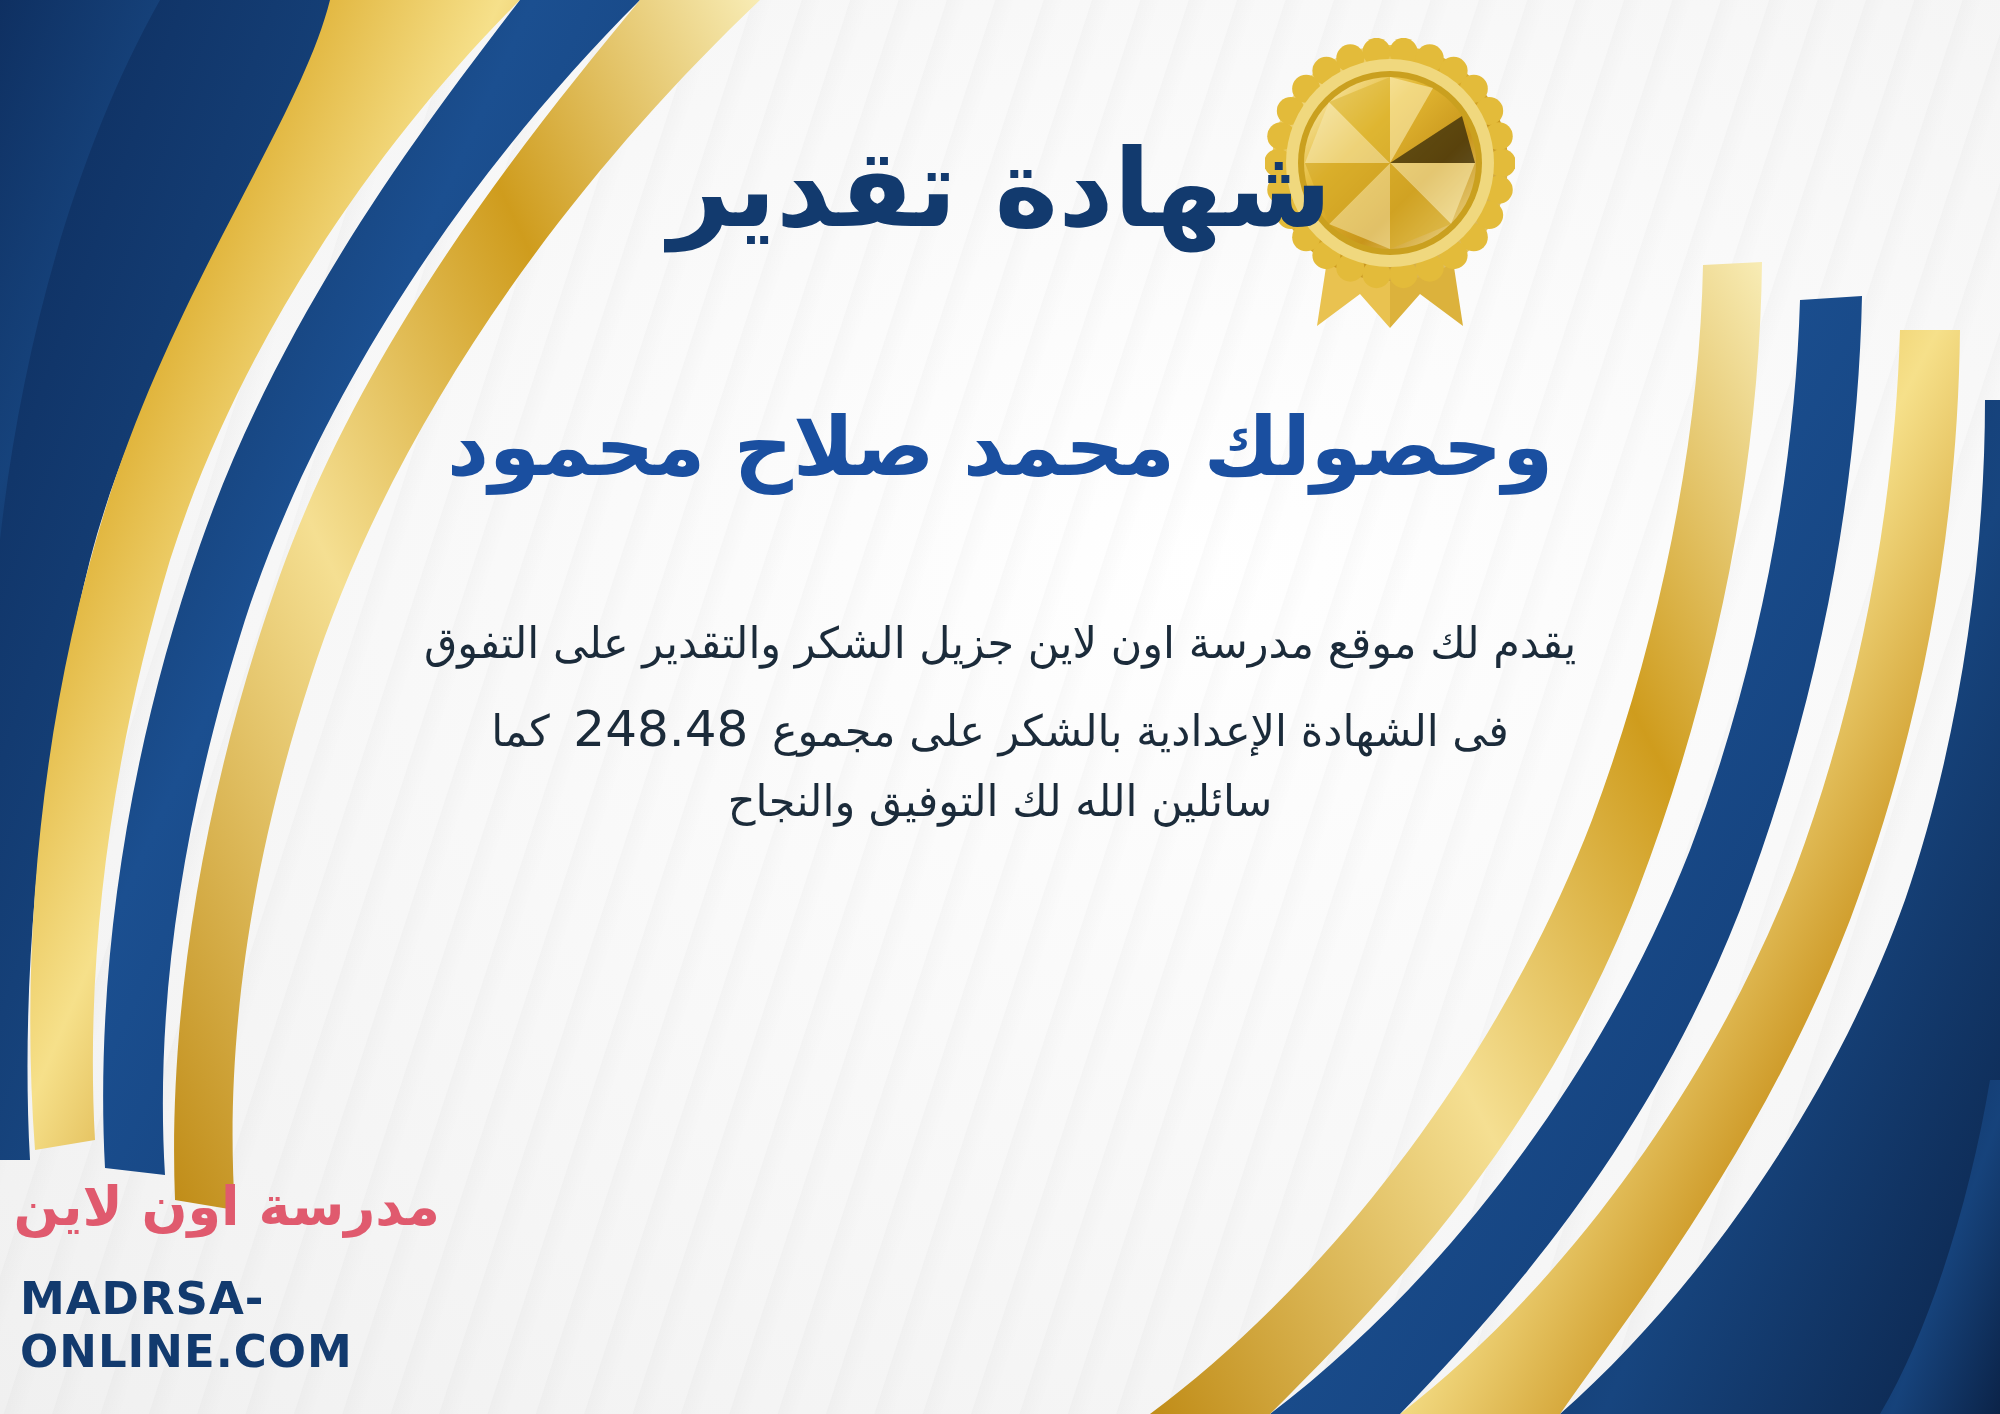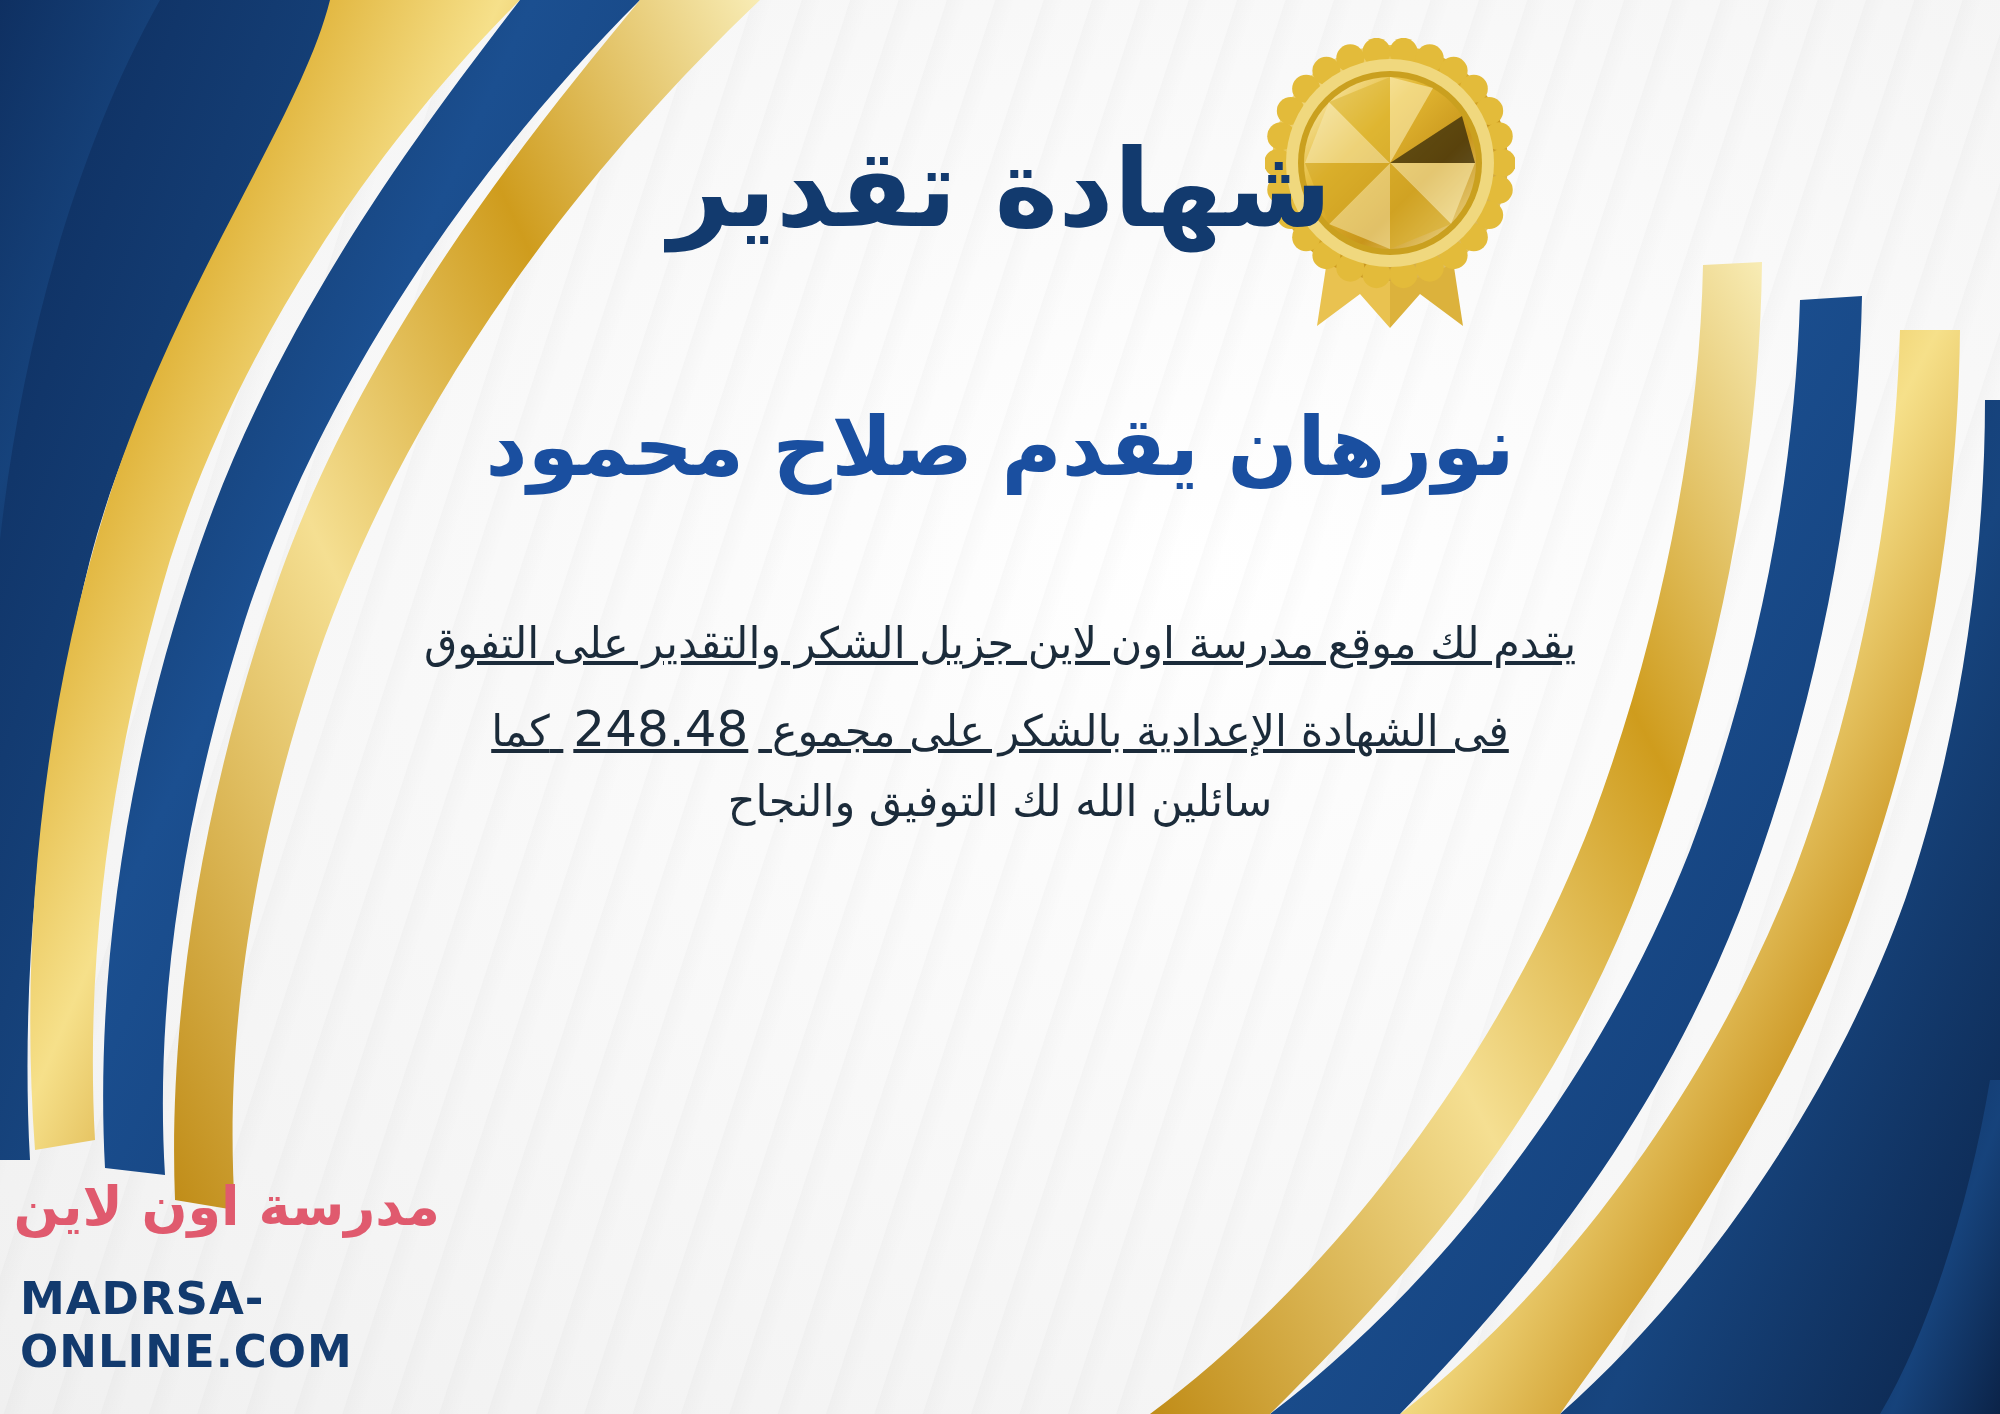--- a/index.html
+++ b/index.html
@@ -71,21 +71,20 @@
     margin-top: 110px;
     width: 1500px;
     text-align: center;
     direction: rtl;
     color: #1b2b3a;
     font-size: 43px;
     line-height: 1.85;
   }
   .body-line {
     display: block;
-    text-decoration: underline;
   }
   .score {
     font-size: 50px;
     letter-spacing: 2px;
     padding: 0 10px;
   }
 
   .closing {
     font-size: 43px;
     color: #1b2b3a;
@@ -243,21 +242,21 @@
       <path d="M125,125 L64,186 L40,125 Z" fill="#d3a724"></path>
       <path d="M125,125 L40,125 L64,64 Z" fill="#f7e9b2"></path>
       <path d="M125,125 L64,64 L125,39 Z" fill="#dcb531"></path>
     </g>
   </svg>
 
   <div class="content">
 
     <div class="cert-title">شهادة تقدير</div>
 
-    <div class="recipient">نورهان يقدم صلاح محمود</div>
+    <div class="recipient">وحصولك محمد صلاح محمود</div>
 
     <div class="body-block">
       <span class="body-line">يقدم لك موقع مدرسة اون لاين جزيل الشكر  والتقدير على التفوق</span>
       <span class="body-line">
         <span>فى الشهادة الإعدادية بالشكر على مجموع</span>
         <span class="score">248.48</span>
         <span>كما</span>
       </span>
     </div>
 

